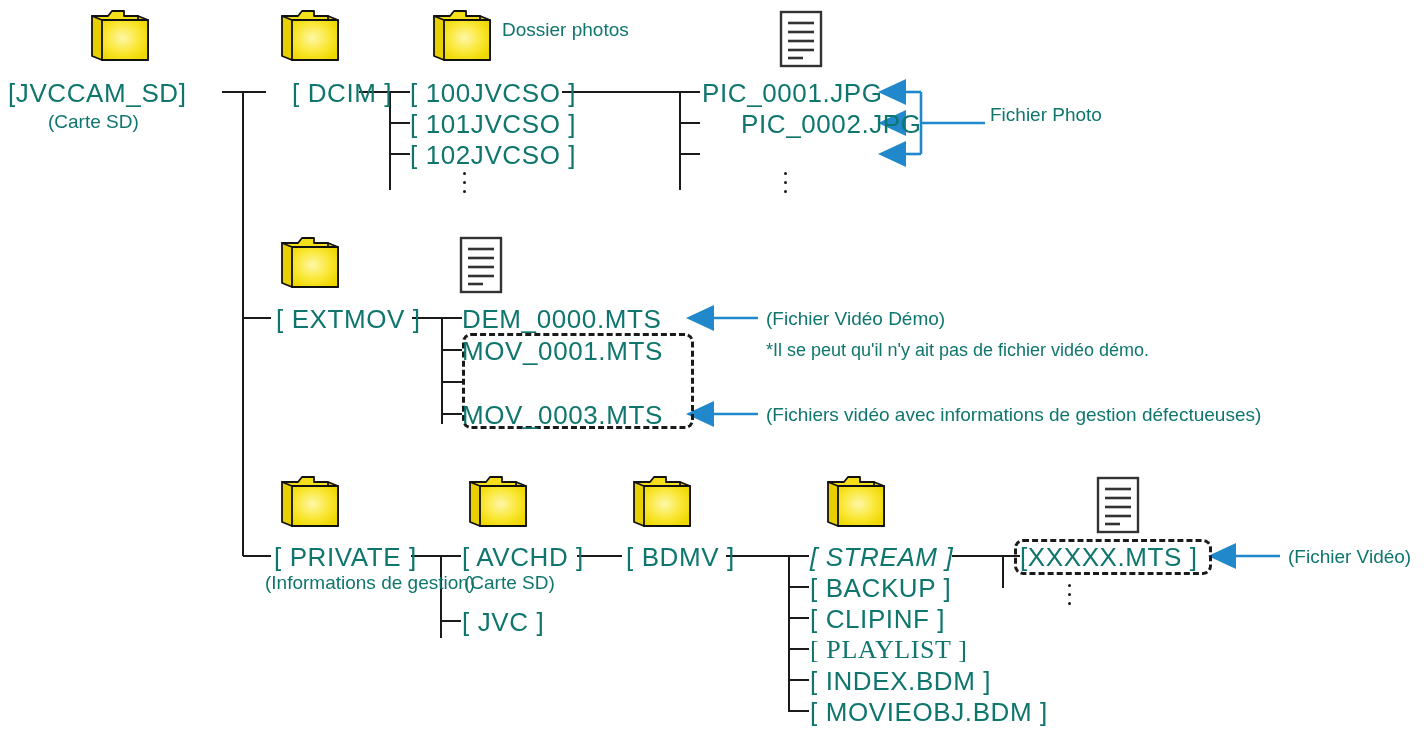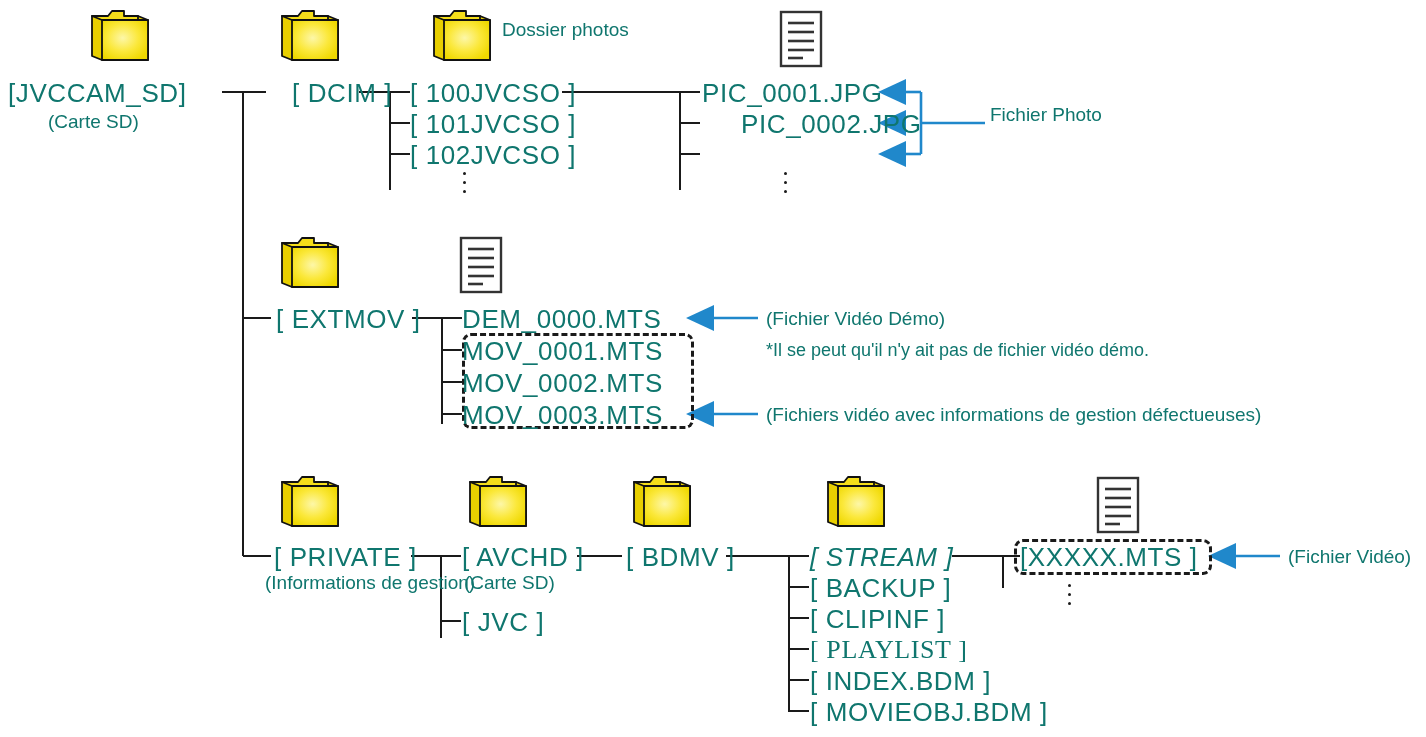--- a/index.html
+++ b/index.html
@@ -274,21 +274,20 @@
   <div class="vdots" style="left:784px;top:172px;">
     <span></span>
       <span></span>
       <span></span>
   </div>
   <div class="note" style="left:990px;top:105px;">Fichier Photo</div>
 
   <div class="node" style="left:276px;top:306px;">[ EXTMOV ]</div>
   <div class="node" style="left:462px;top:306px;">DEM_0000.MTS</div>
   <div class="node" style="left:462px;top:338px;">MOV_0001.MTS</div>
-  <div class="node" style="left:462px;top:370px;">MOV_0002.MTS</div>
   <div class="node" style="left:462px;top:402px;">MOV_0003.MTS</div>
 
   <div class="note" style="left:766px;top:309px;">(Fichier Vidéo Démo)</div>
   <div class="note note-sm" style="left:766px;top:341px;">*Il se peut qu'il n'y ait pas de fichier vidéo démo.</div>
   <div class="note" style="left:766px;top:405px;">(Fichiers vidéo avec informations de gestion défectueuses)</div>
 
   <div class="node" style="left:274px;top:544px;">[ PRIVATE ]</div>
   <div class="note" style="left:265px;top:573px;">(Informations de gestion)</div>
 
   <div class="node" style="left:462px;top:544px;">[ AVCHD ]</div>

